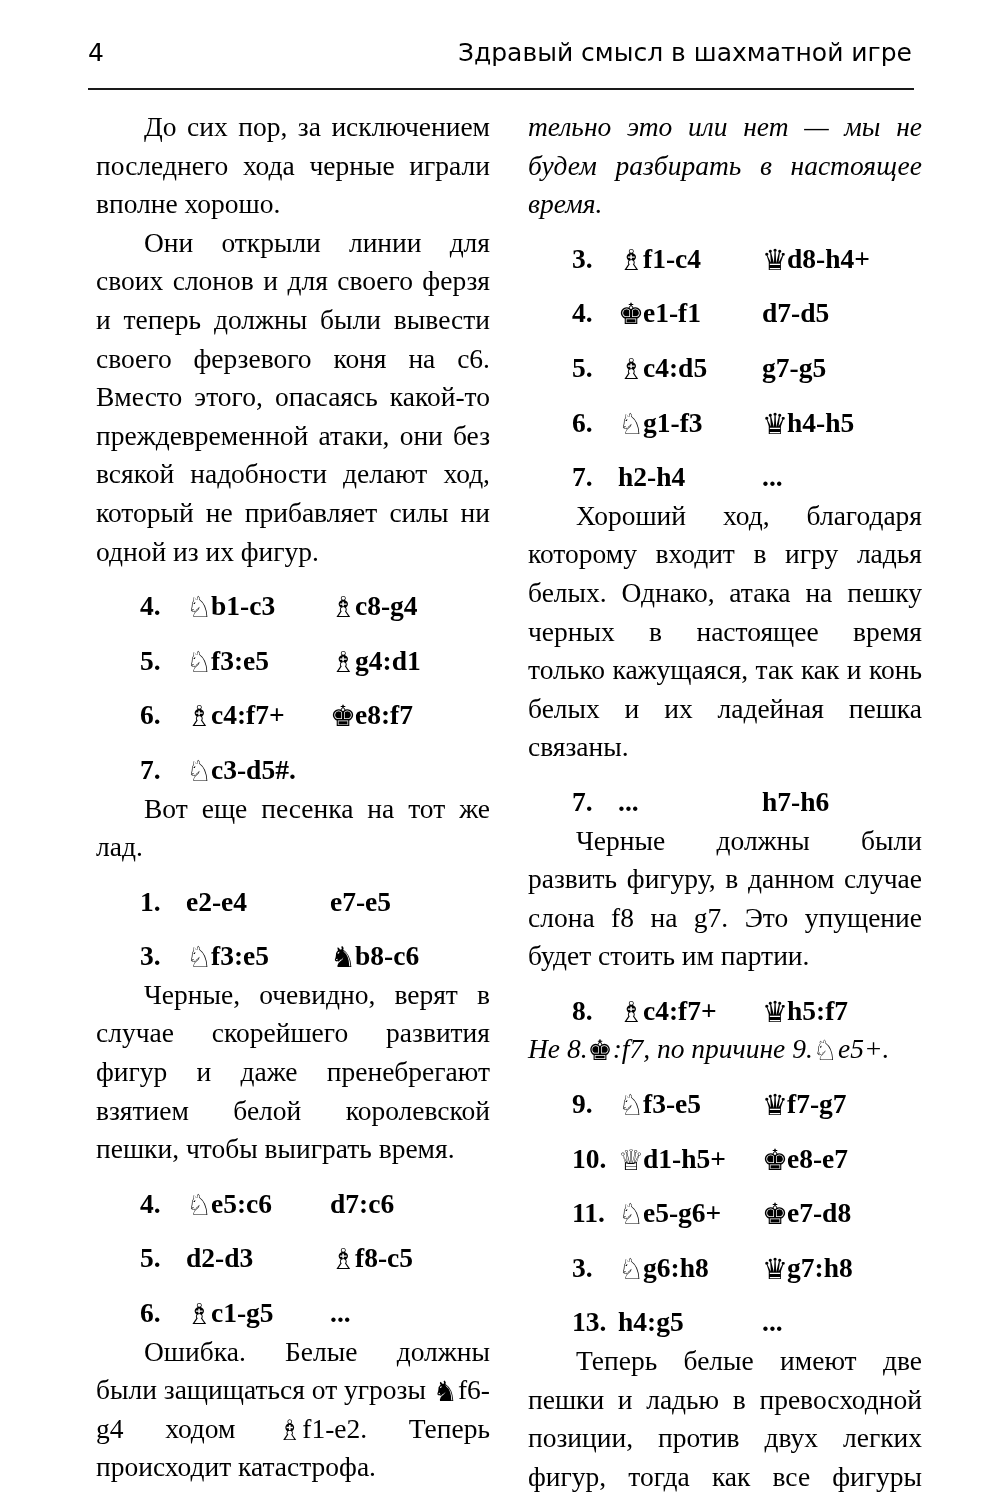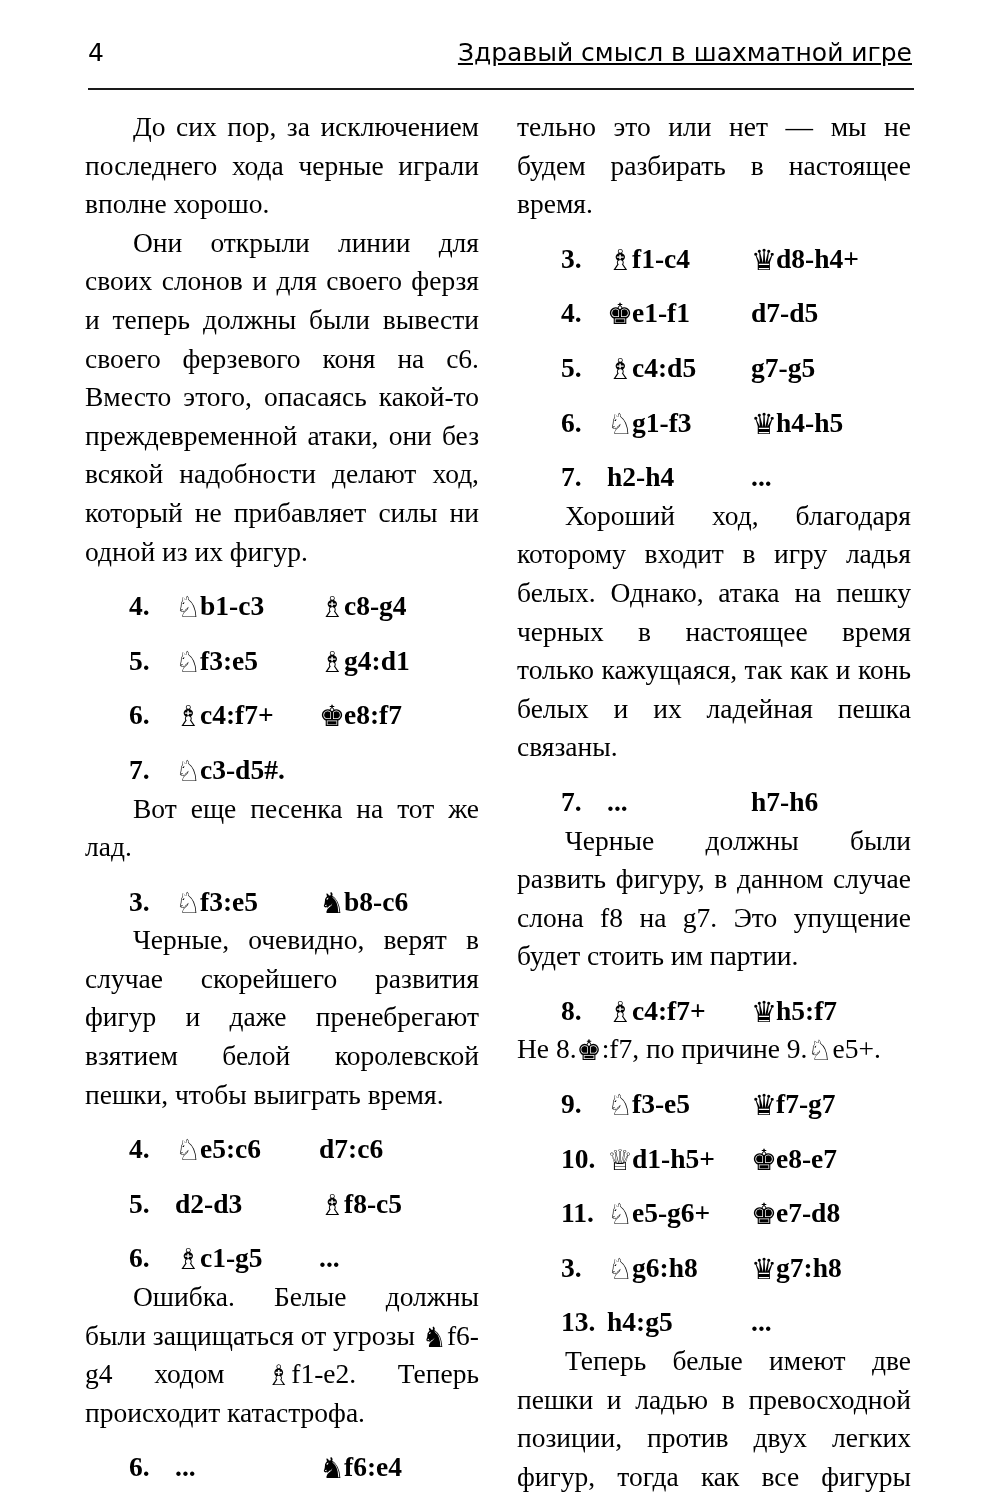--- a/index.html
+++ b/index.html
@@ -35,35 +35,34 @@
     justify-content: space-between;
     font-family: "DejaVu Sans", "Liberation Sans", sans-serif;
   }
   .folio {
     font-size: 25px;
     letter-spacing: 0px;
   }
   .runtitle {
     font-size: 25px;
     white-space: nowrap;
-    text-decoration: underline;
   }
   .rule {
     position: absolute;
     left: 88px;
     top: 88px;
     width: 826px;
     height: 2px;
     background: #1a1a1a;
   }
 
   
   .cols {
     position: absolute;
-    left: 85px;
+    left: 96px;
     top: 108px;
     width: 826px;
     height: 1360px;
     display: flex;
     gap: 38px;
   }
   .col {
     width: 394px;
     position: relative;
   }
@@ -74,20 +73,21 @@
     font-size: 27.5px;
     line-height: 38.6px;
     text-indent: 48px;
     text-align: justify;
     text-align-last: left;
     word-spacing: 0px;
     hyphens: none;
   }
   p.para.cont {
     text-indent: 0;
+    font-style: italic;
   }
   .move {
     font-size: 27.5px;
     line-height: 38.6px;
     font-weight: bold;
     white-space: nowrap;
     display: block;
     height: 38.6px;
     margin-top: 16px;
   }
@@ -137,20 +137,21 @@
 
   <div class="cols">
     <div class="col" id="col-left">
         <p class="para">До сих пор, за исключением последнего хода черные играли вполне хорошо.</p>
         <p class="para">Они открыли линии для своих слонов и для своего ферзя и теперь должны были вывести своего ферзевого коня на c6. Вместо этого, опасаясь какой-то преждевременной атаки, они без всякой надобности делают ход, который не прибавляет силы ни одной из их фигур.</p>
         <div class="move"><span class="num">4.</span><span class="white"><span class="fig wht">♘</span><span>b1-c3</span></span><span class="black"><span class="fig">♗</span><span>c8-g4</span></span></div>
         <div class="move"><span class="num">5.</span><span class="white"><span class="fig wht">♘</span><span>f3:e5</span></span><span class="black"><span class="fig">♗</span><span>g4:d1</span></span></div>
         <div class="move"><span class="num">6.</span><span class="white"><span class="fig wht">♗</span><span>c4:f7+</span></span><span class="black"><span class="fig">♚</span><span>e8:f7</span></span></div>
         <div class="move"><span class="num">7.</span><span class="white"><span class="fig wht">♘</span><span>c3-d5#.</span></span><span class="black"><span></span></span></div>
         <p class="para">Вот еще песенка на тот же лад.</p>
+        <div class="move"><span class="num">1.</span><span class="white"><span>e2-e4</span></span><span class="black"><span>e7-e5</span></span></div>
         <div class="move"><span class="num">3.</span><span class="white"><span class="fig wht">♘</span><span>f3:e5</span></span><span class="black"><span class="fig">♞</span><span>b8-c6</span></span></div>
         <p class="para">Черные, очевидно, верят в случае скорейшего развития фигур и даже пренебрегают взятием белой королевской пешки, чтобы выиграть время.</p>
         <div class="move"><span class="num">4.</span><span class="white"><span class="fig wht">♘</span><span>e5:c6</span></span><span class="black"><span>d7:c6</span></span></div>
         <div class="move"><span class="num">5.</span><span class="white"><span>d2-d3</span></span><span class="black"><span class="fig">♗</span><span>f8-c5</span></span></div>
         <div class="move"><span class="num">6.</span><span class="white"><span class="fig wht">♗</span><span>c1-g5</span></span><span class="black"><span>...</span></span></div>
         <p class="para"><span>Ошибка. Белые должны были защищаться от угрозы </span><span class="figin">♞</span><span>f6-g4 ходом </span><span class="figin">♗</span><span>f1-e2. Теперь происходит катастрофа.</span></p>
         <div class="move"><span class="num">6.</span><span class="white"><span>...</span></span><span class="black"><span class="fig">♞</span><span>f6:e4</span></span></div>
       </div>
     <div class="col" id="col-right">
         <p class="para cont">тельно это или нет — мы не будем разбирать в настоящее время.</p>

